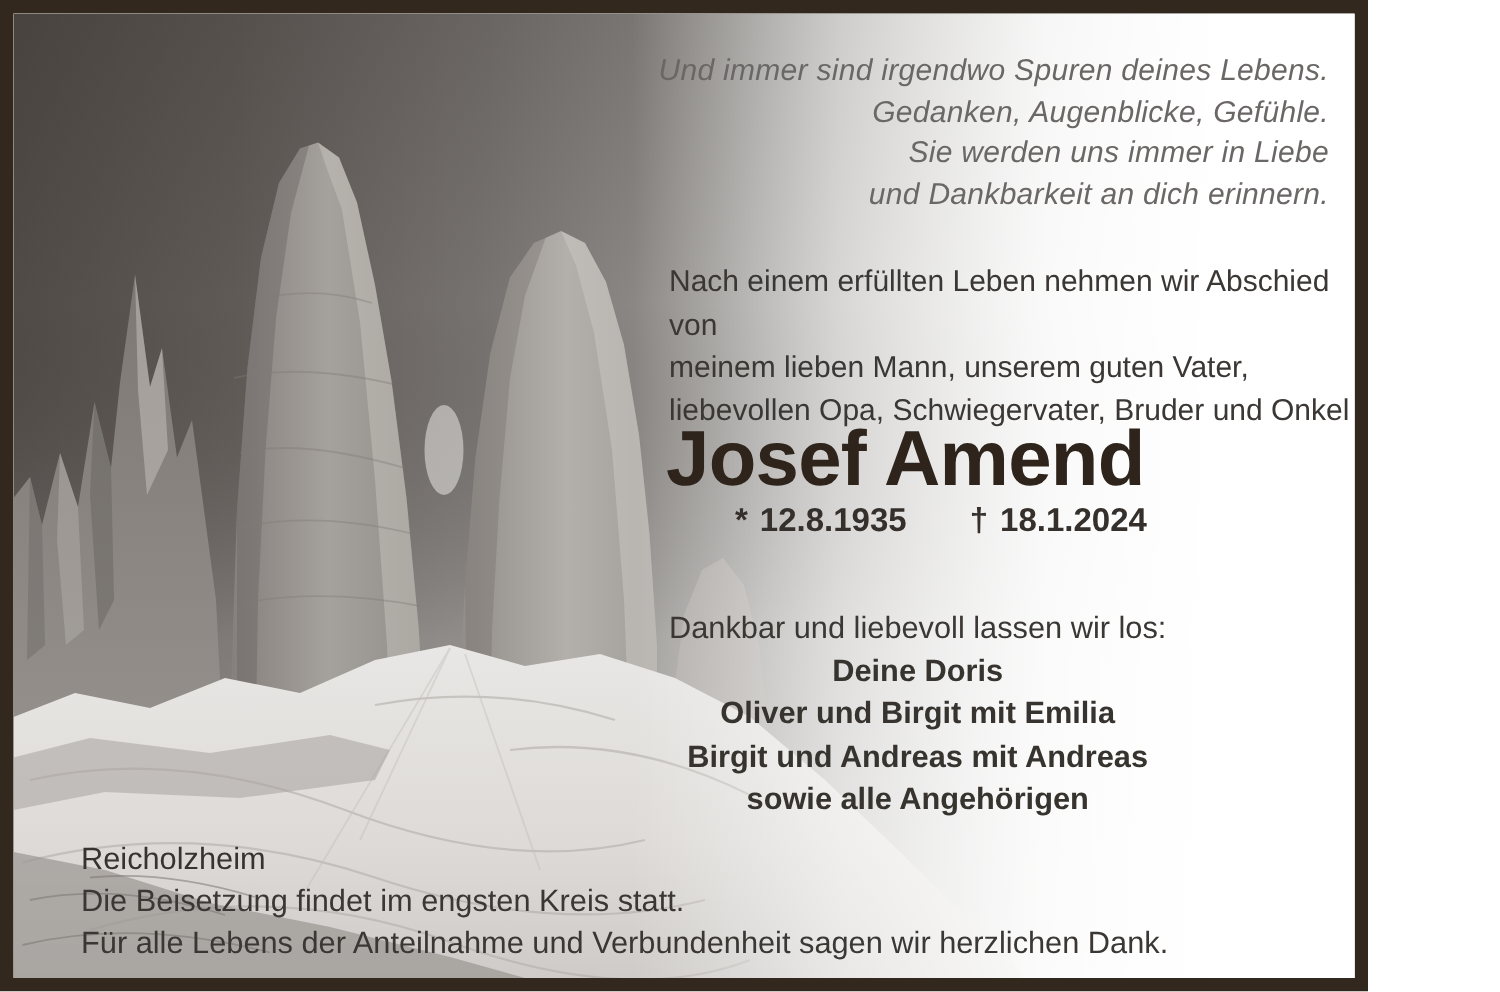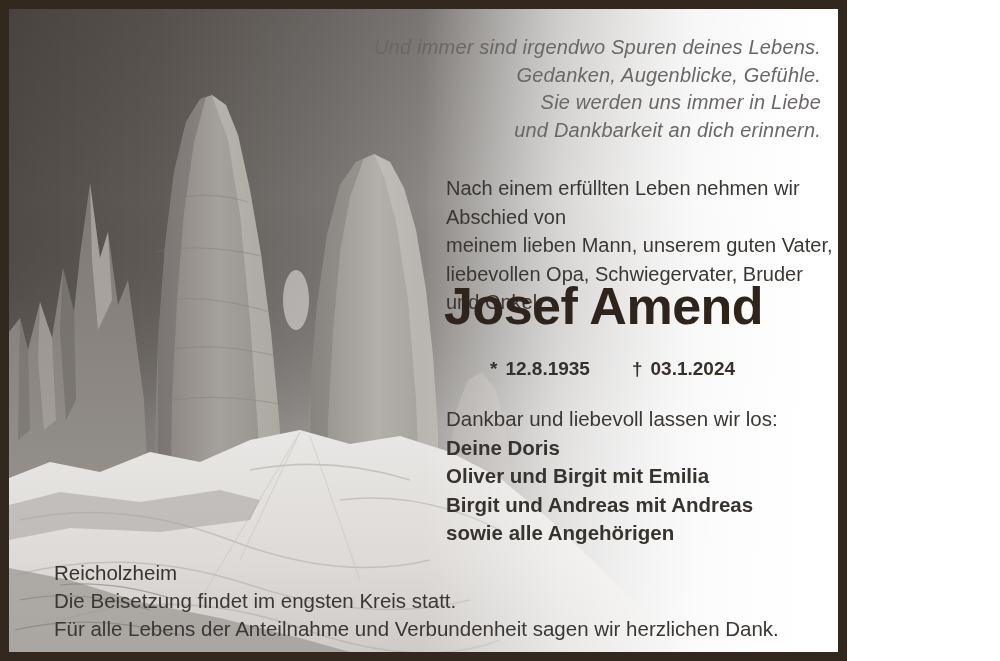--- a/index.html
+++ b/index.html
@@ -1,18 +1,18 @@
 <!DOCTYPE html>
 <html><head>
 <meta charset="utf-8">
 <style>
   html,body{margin:0;padding:0;background:#ffffff;}
   .card{
     position:relative;
-    width:847px;height:661px;
+    width:912px;height:661px;
     box-sizing:border-box;
     border:9px solid #33281e;
     background:#ffffff;
     overflow:hidden;
     font-family:"Liberation Sans",sans-serif;
   }
   .photo{position:absolute;left:0;top:0;width:982px;height:643px;display:block;}
   .poem{
     position:absolute;top:25px;right:17px;
     text-align:right;
@@ -26,29 +26,30 @@
     font-size:20px;line-height:28.5px;
     color:#3a3734;
   }
   .name{
     position:absolute;left:435px;top:266px;margin:0;
     font-size:52px;line-height:62px;
     font-weight:bold;letter-spacing:-0.5px;
     color:#2e241b;
   }
   .dates{
-    position:absolute;left:481px;top:349px;
+    position:absolute;left:481px;top:325px;
     display:flex;gap:42px;
-    font-size:19px;font-weight:bold;color:#35302c;
+    font-size:22px;font-weight:bold;color:#35302c;
   }
   .dates .sym{margin-right:8px;}
   .farewell{
     position:absolute;left:437px;top:396px;
     font-size:20.5px;line-height:28.6px;
     color:#3a3734;
+    text-align:center;
   }
   .farewell .mourner{font-weight:bold;color:#37332e;}
   .footer{
     position:absolute;left:45px;top:550px;
     font-size:20.5px;line-height:28px;
     color:#3a3734;
   }
   .footer .place{font-weight:normal;color:#37332e;}
 </style>
 </head>
@@ -176,21 +177,21 @@
     <div>liebevollen Opa, Schwiegervater, Bruder und Onkel</div>
   </div>
 
   <h1 class="name">Josef Amend</h1>
 
   <div class="dates">
     <span>
       <span class="sym">*</span><span>12.8.1935</span>
     </span>
     <span>
-      <span class="sym">†</span><span>03.1.2024</span>
+      <span class="sym">†</span><span>18.1.2024</span>
     </span>
   </div>
 
   <div class="farewell">
     <div class="heading">Dankbar und liebevoll lassen wir los:</div>
     <div class="mourner">Deine Doris</div>
     <div class="mourner">Oliver und Birgit mit Emilia</div>
     <div class="mourner">Birgit und Andreas mit Andreas</div>
     <div class="mourner">sowie alle Angehörigen</div>
   </div>

